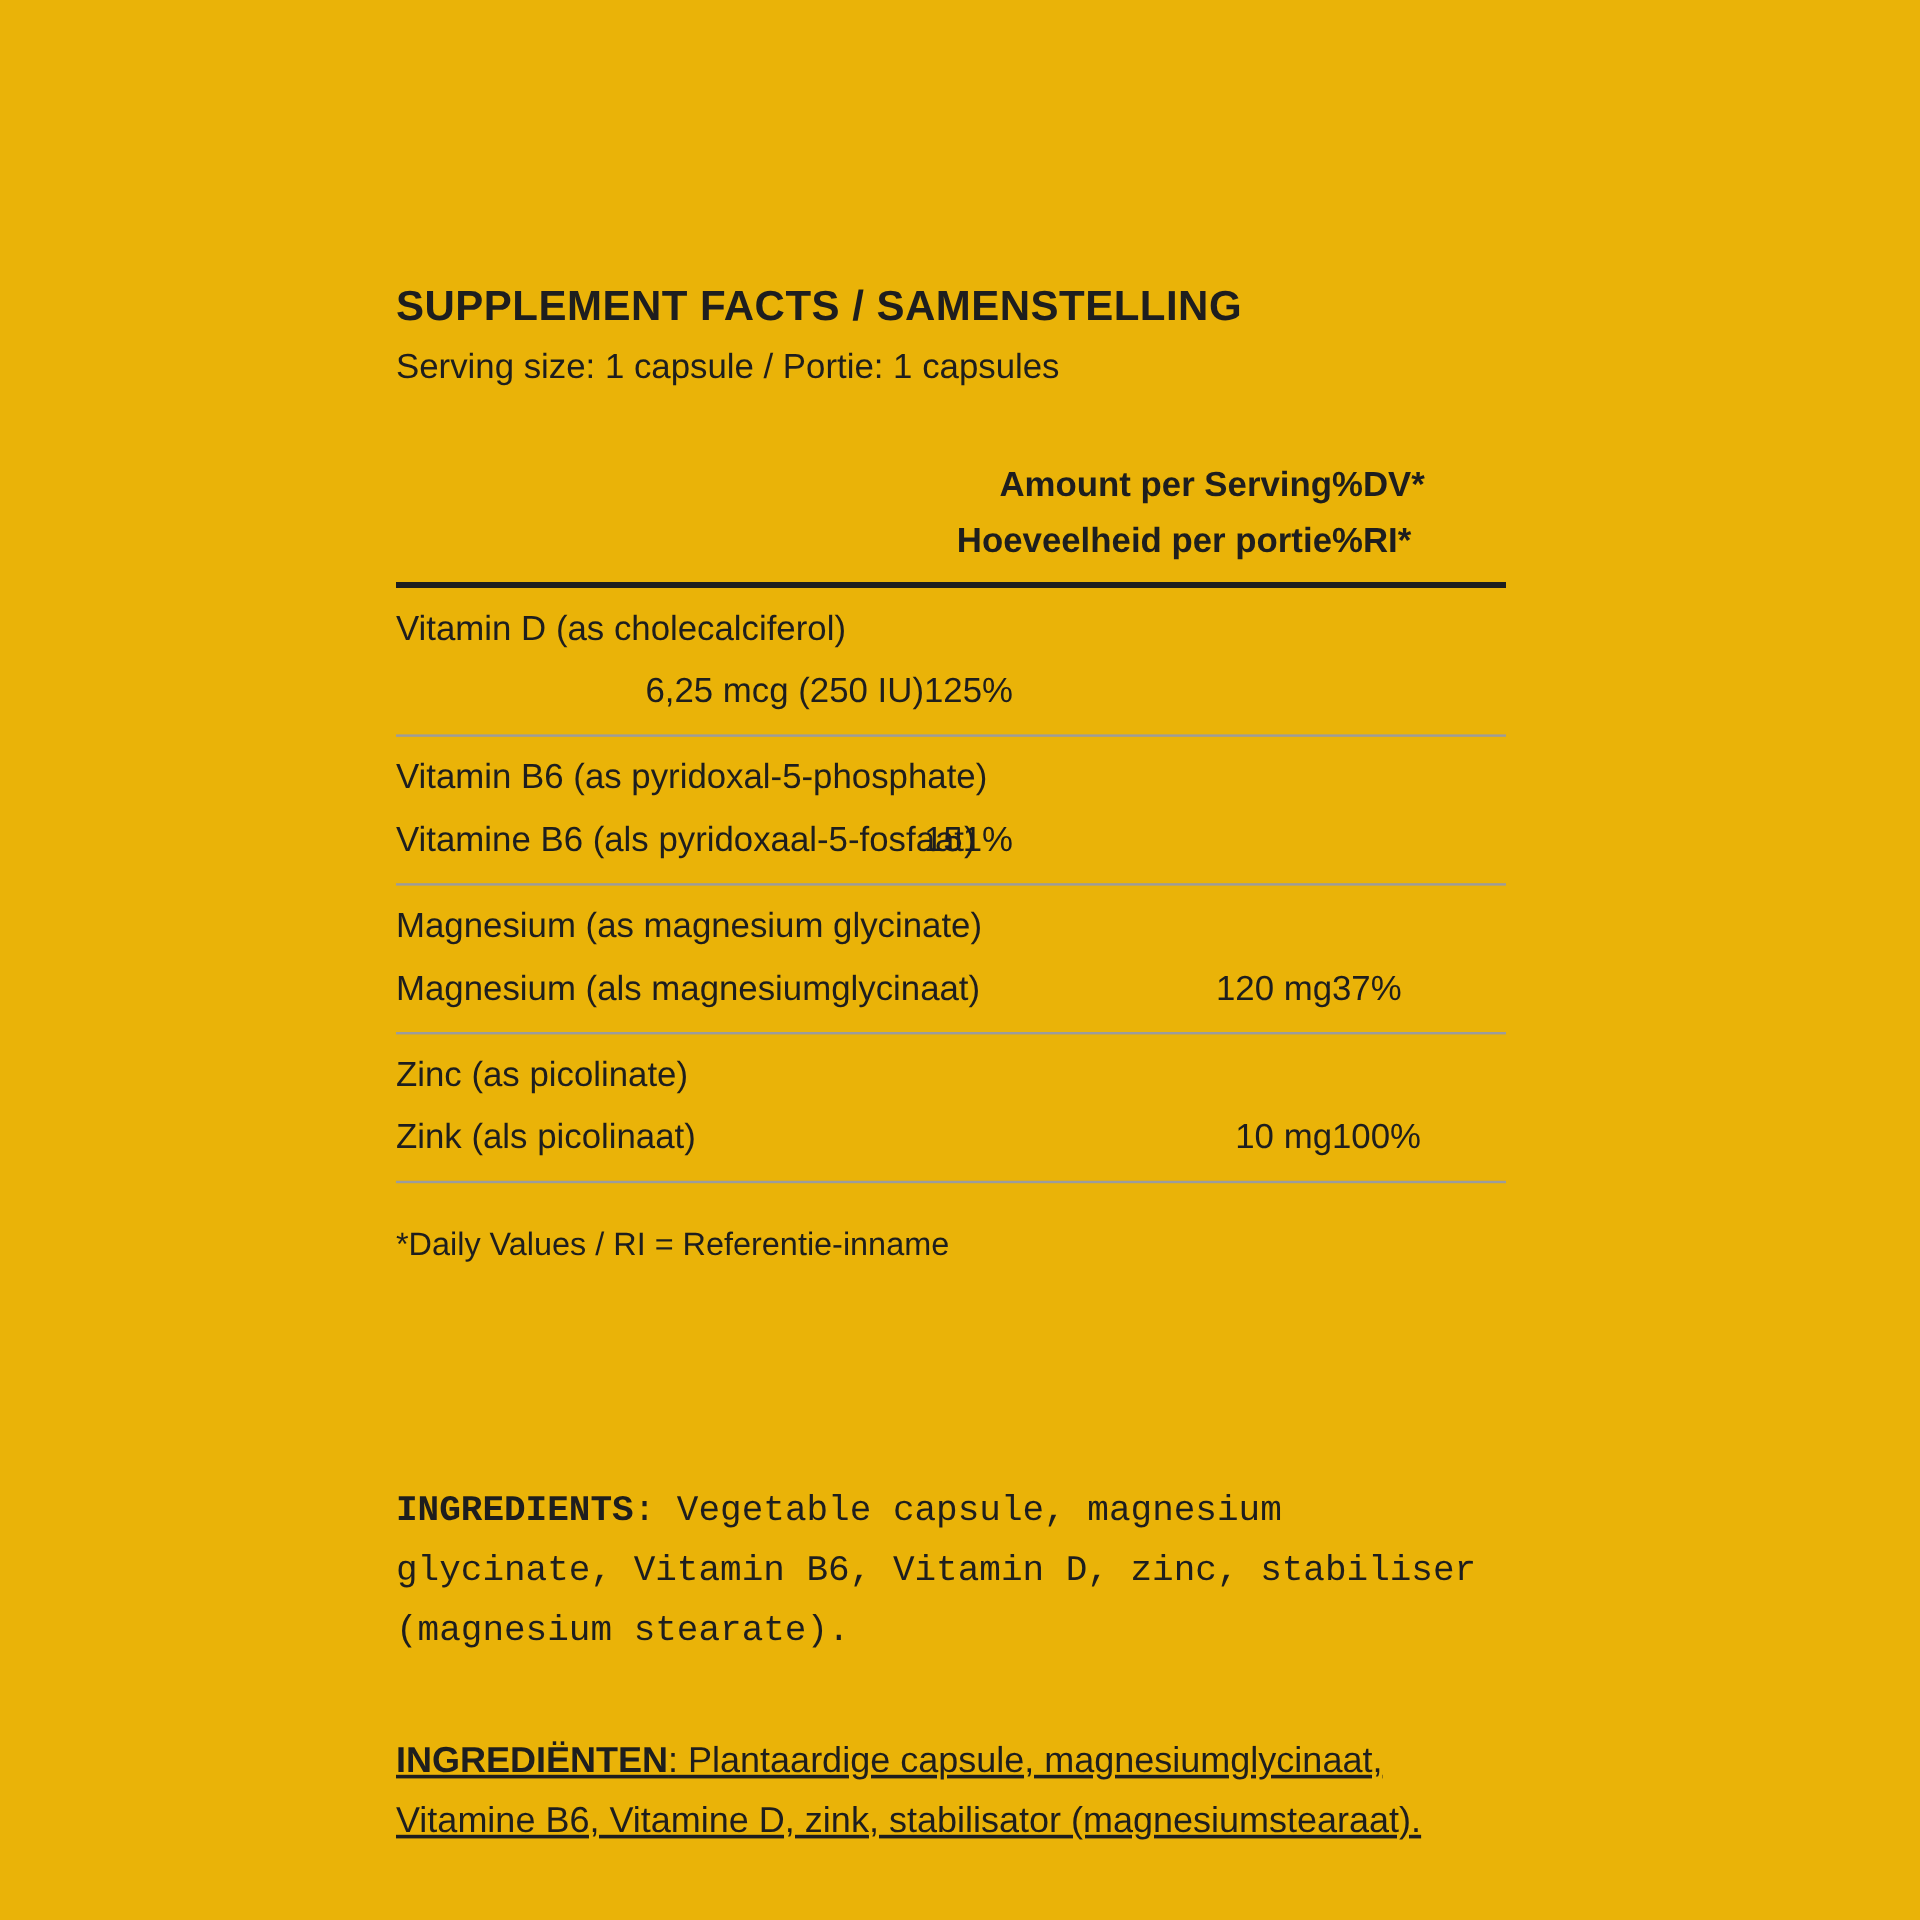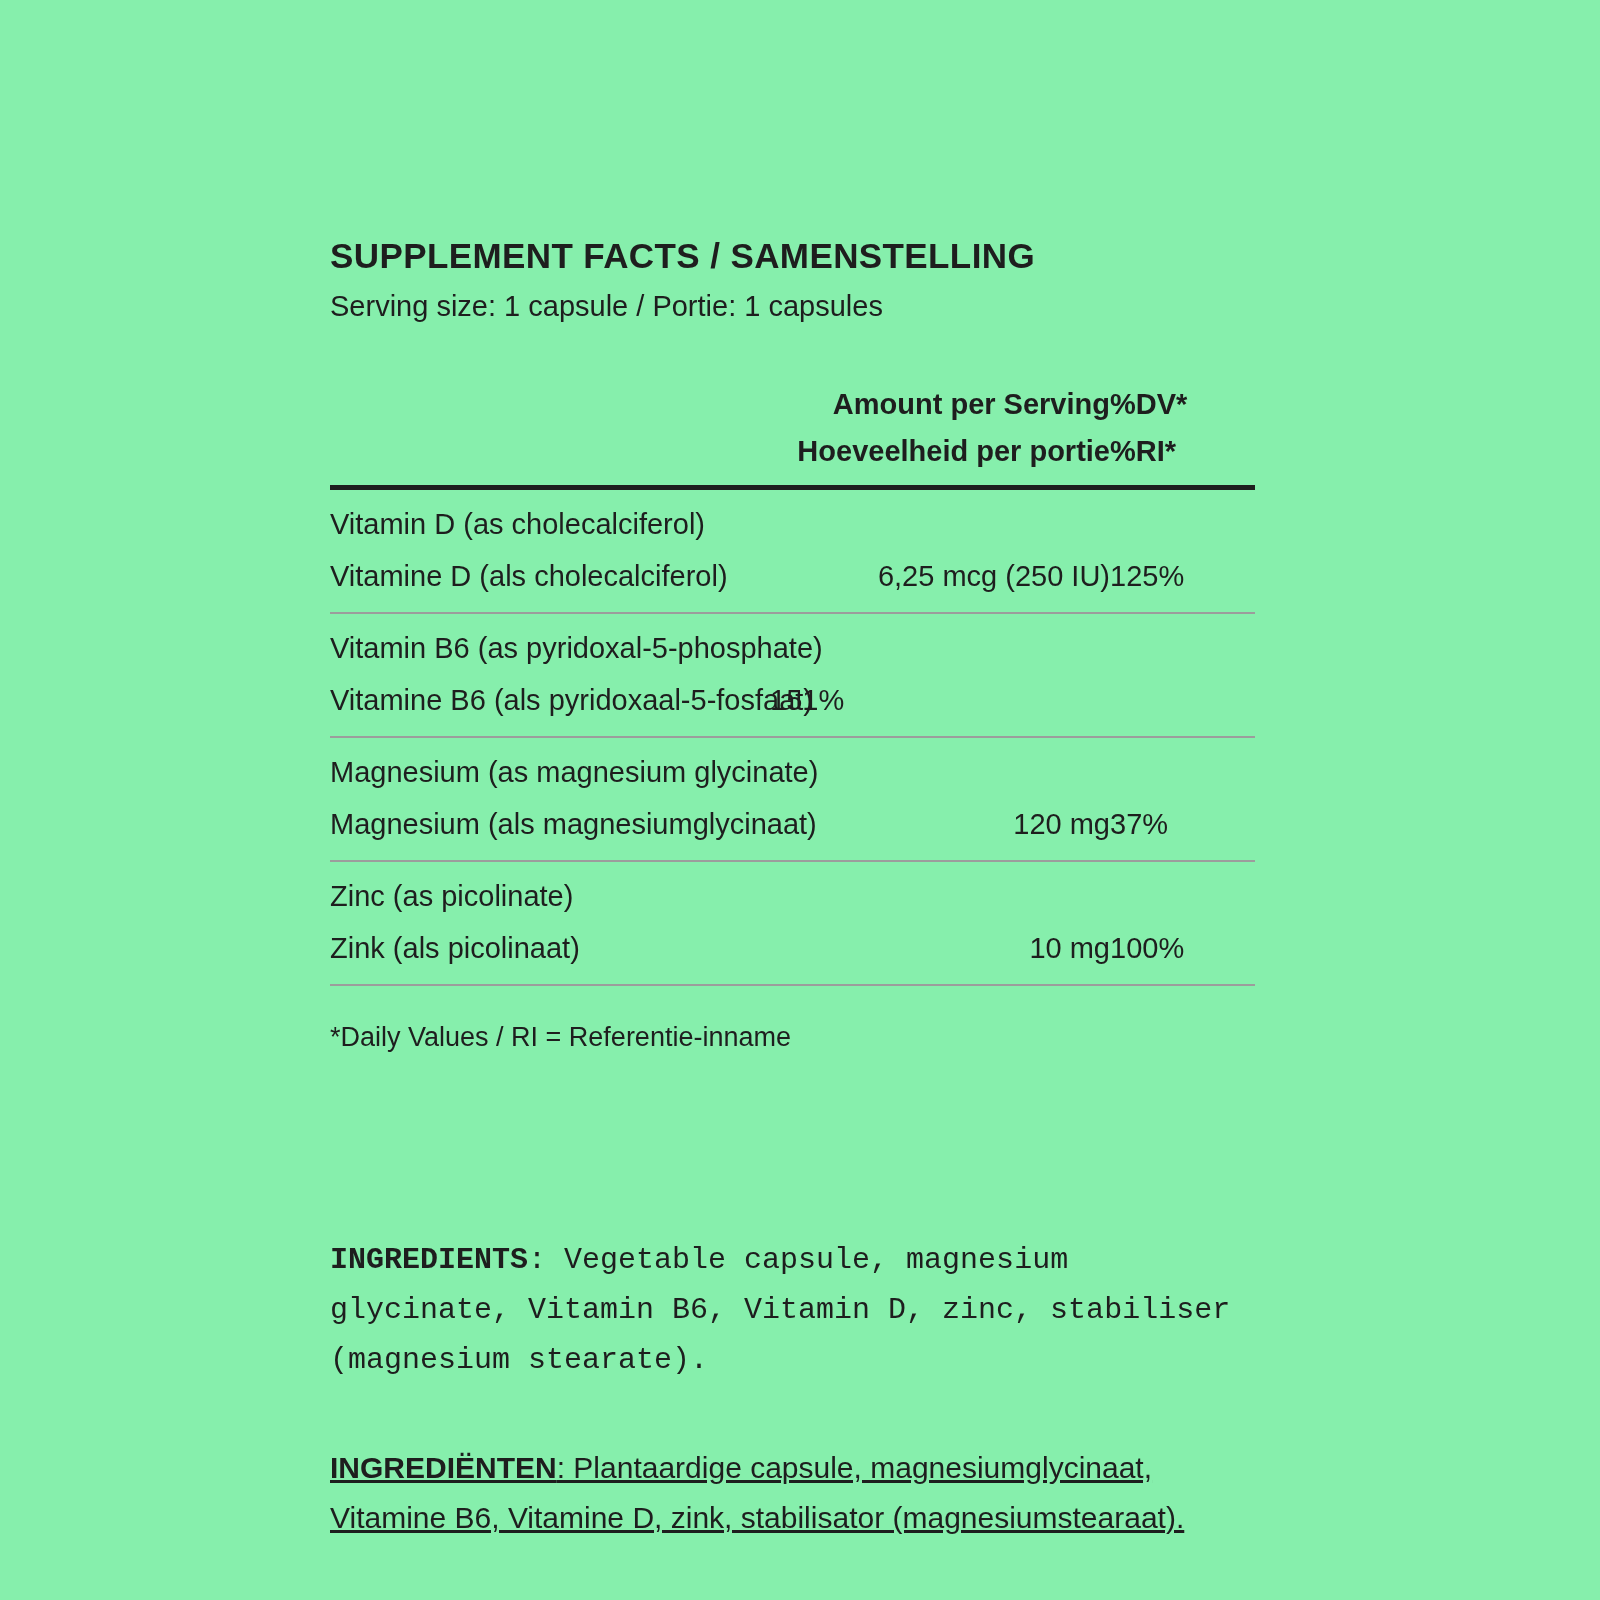--- a/index.html
+++ b/index.html
@@ -4,21 +4,21 @@
 <style>
   html, body {
     margin: 0;
     padding: 0;
     background: #ffffff;
   }
   .canvas {
     position: relative;
     width: 1600px;
     height: 1600px;
-    background: #86efac;
+    background: #eab308;
     font-family: "Liberation Sans", sans-serif;
     color: #1e1e1e;
     overflow: hidden;
   }
   .label-block {
     position: absolute;
     left: 330px;
     top: 236px;
     width: 935px;
   }
@@ -105,21 +105,20 @@
         <div class="row-grid">
           <div class="cell-name"></div>
           <div class="cell-amount">Hoeveelheid per portie</div>
           <div class="cell-dv">%RI*</div>
         </div>
       </div>
 
       <div class="trow">
         <div class="cell-name">Vitamin D (as cholecalciferol)</div>
         <div class="row-grid">
-          <div class="cell-name">Vitamine D (als cholecalciferol)</div>
           <div class="cell-amount">6,25 mcg (250 IU)</div>
           <div class="cell-dv">125%</div>
         </div>
       </div>
 
       <div class="trow">
         <div class="cell-name">Vitamin B6 (as pyridoxal-5-phosphate)</div>
         <div class="row-grid">
           <div class="cell-name">Vitamine B6 (als pyridoxaal-5-fosfaat)</div>
           <div class="cell-dv">151%</div>

